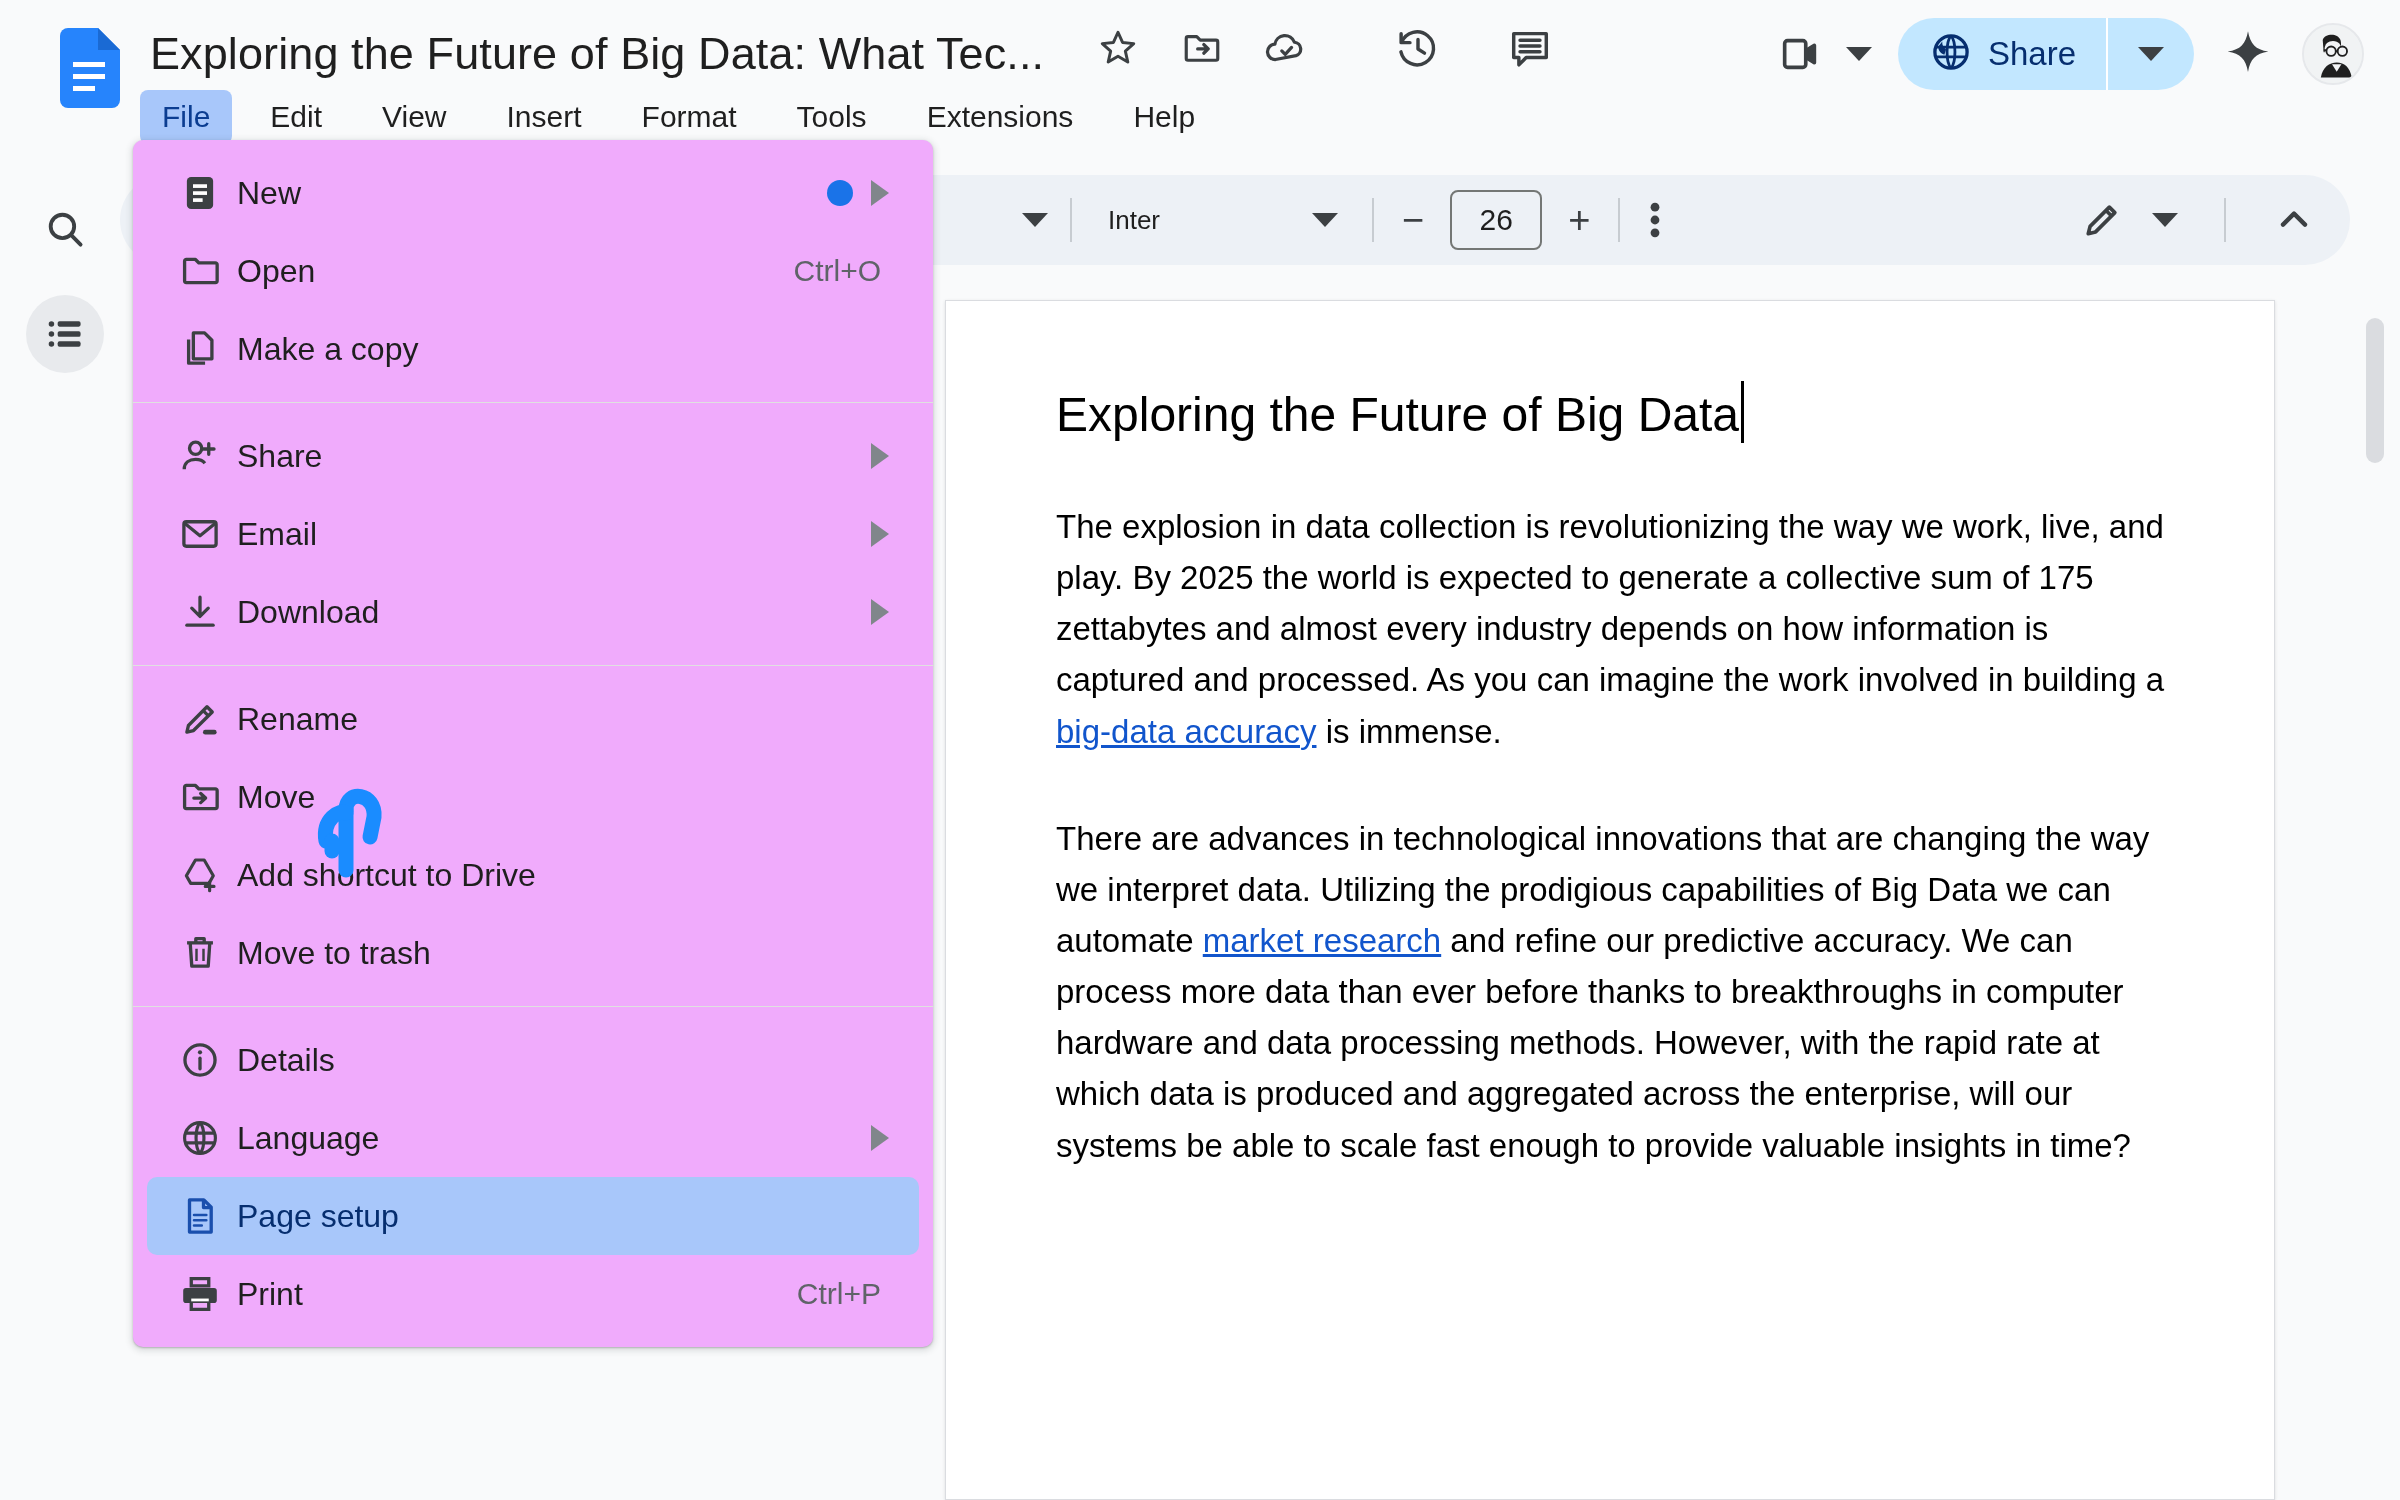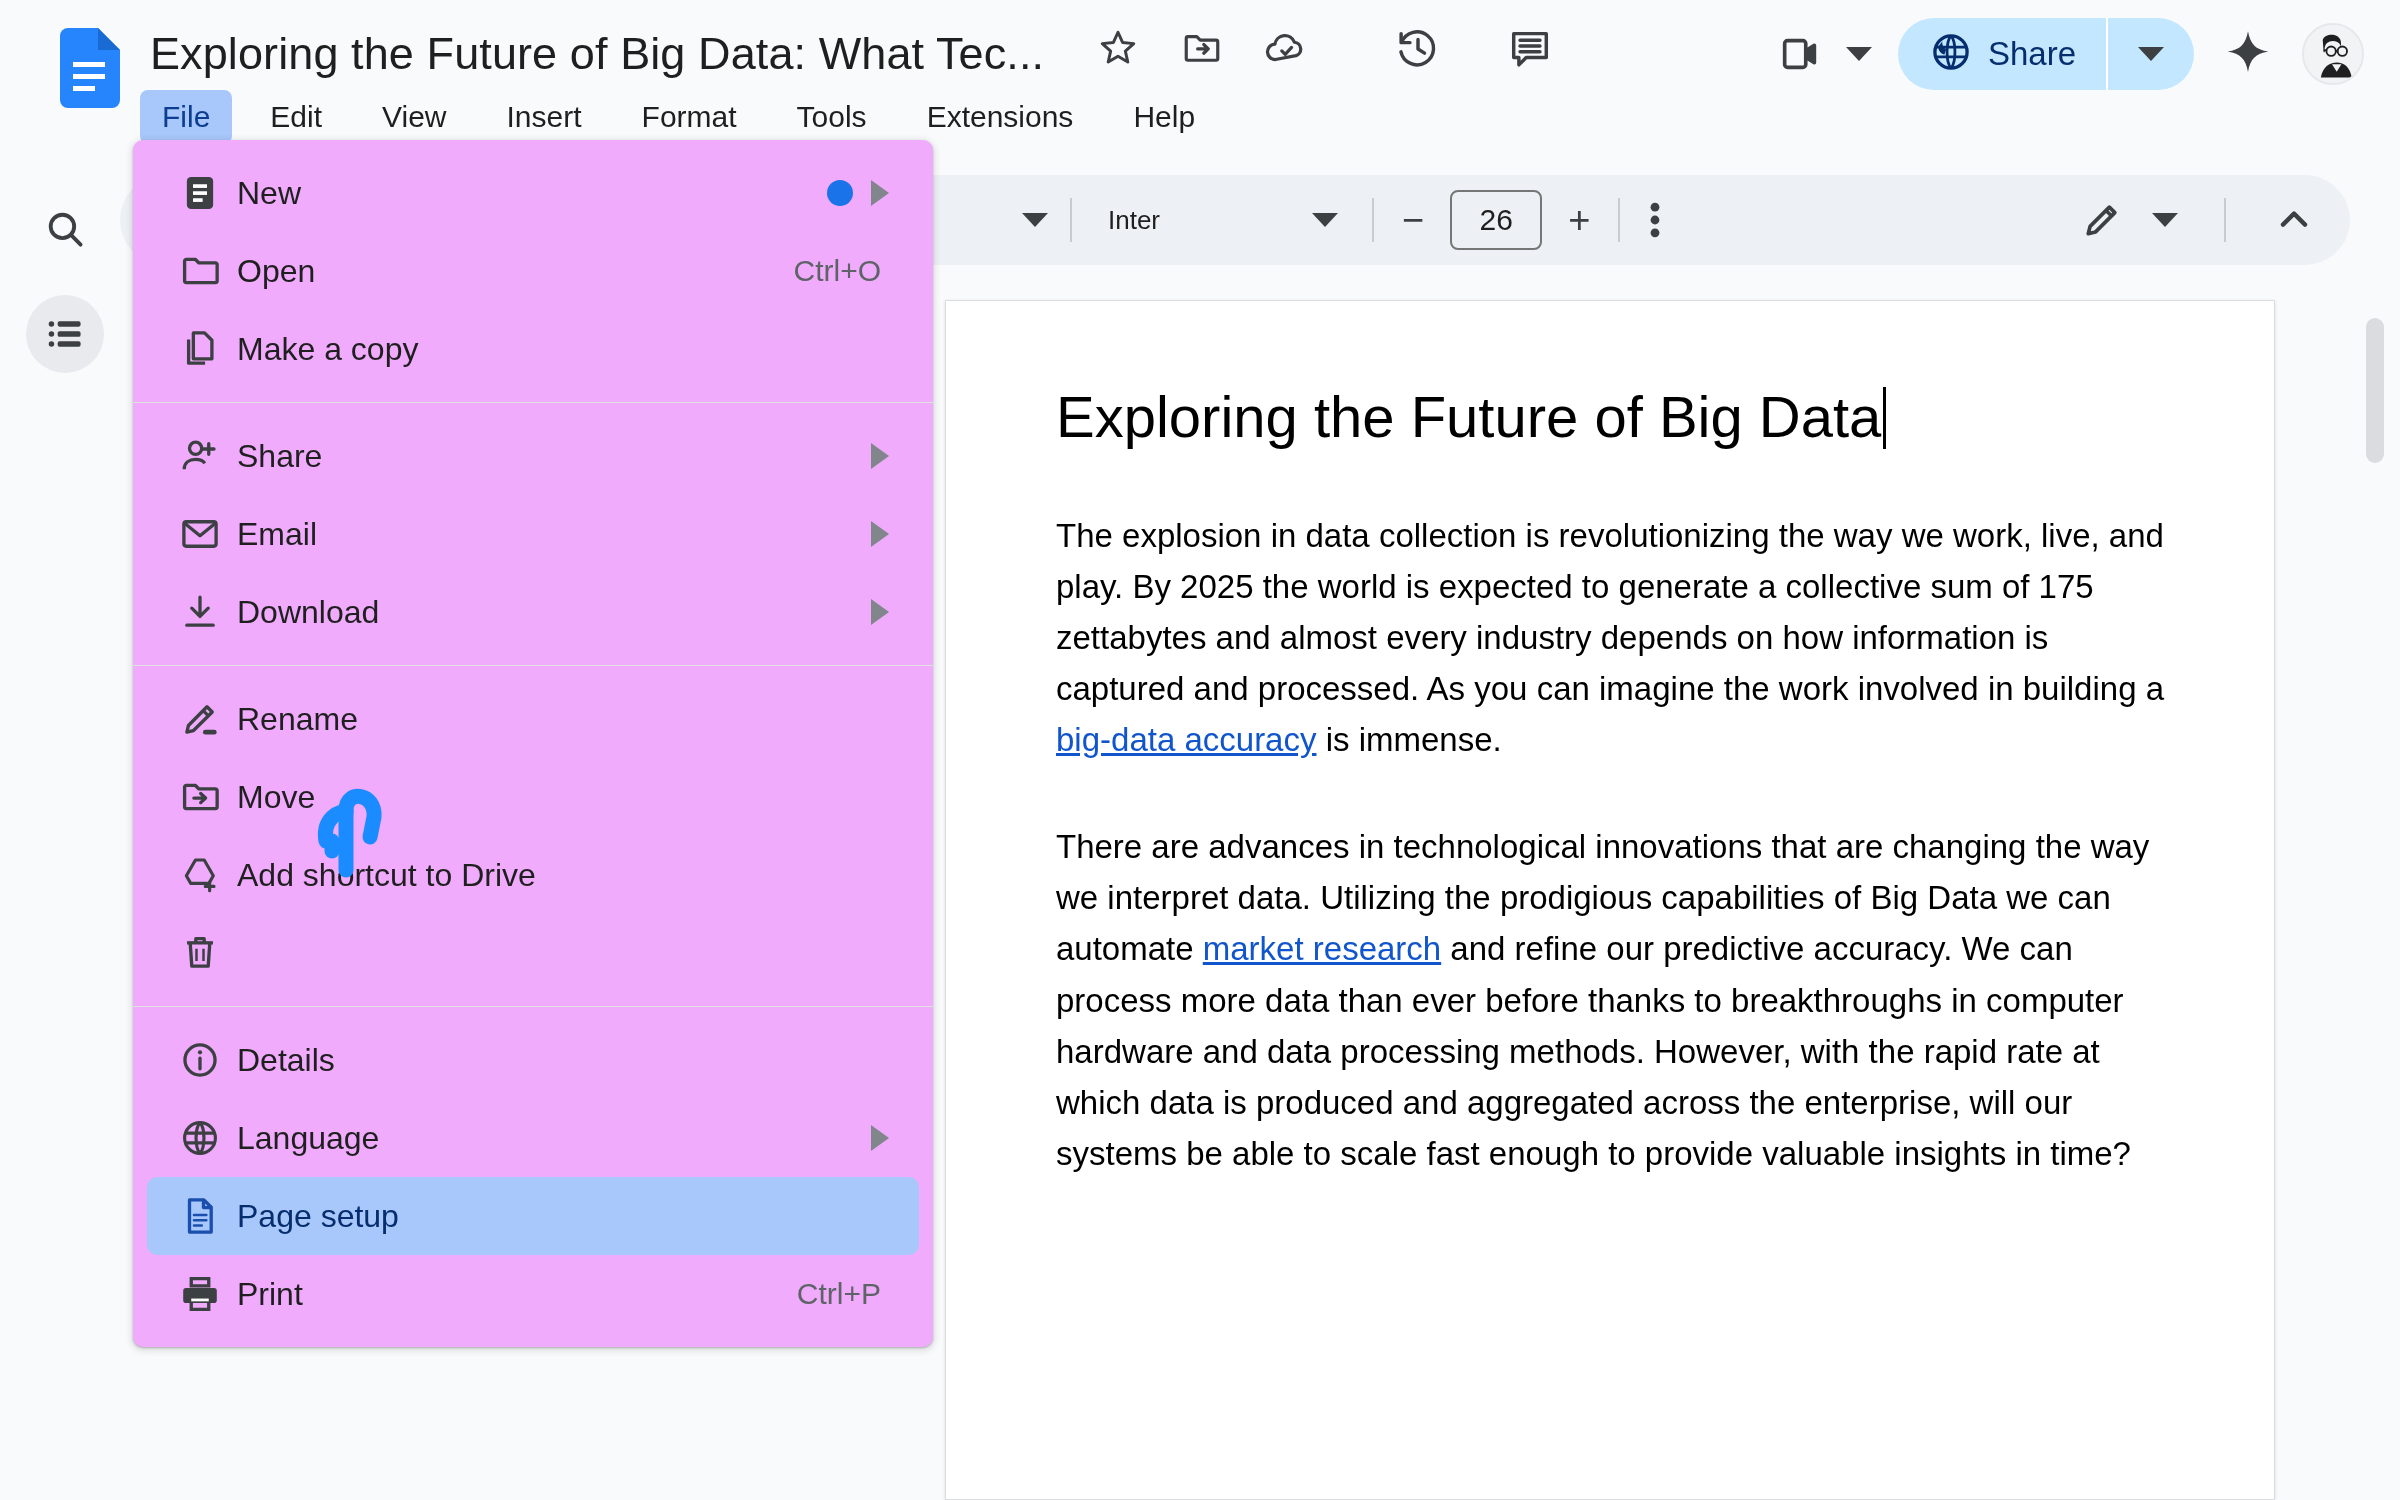--- a/index.html
+++ b/index.html
@@ -67,21 +67,21 @@
   .tb-icon { display: flex; align-items: center; justify-content: center; }
 
   
   .canvas { position: absolute; left: 120px; top: 270px; width: 2280px; height: 1230px; background: #f9fafb; overflow: hidden; }
   .page {
     position: absolute; left: 825px; top: 30px; width: 1330px; min-height: 1200px;
     background: #ffffff; border: 1px solid #dadce0; box-shadow: 0 1px 3px rgba(60,64,67,.15);
     padding: 80px 110px;
   }
   .doc-heading {
-    font-size: 58px; color: #000; font-weight: 400; line-height: 1.25; white-space: nowrap;
+    font-size: 48px; color: #000; font-weight: 400; line-height: 1.25; white-space: nowrap;
     position: relative;
   }
   .caret-bar {
     display: inline-block; width: 3px; height: 62px; background: #000;
     vertical-align: -12px; margin-left: 2px;
   }
   .doc-para { font-size: 33px; color: #000; line-height: 1.55; margin-top: 56px; }
   .doc-link { color: #1155cc; text-decoration: underline; }
 
   .scrollbar { position: absolute; right: 16px; top: 30px; width: 18px; height: 1160px; }
@@ -420,20 +420,21 @@
 
     <div class="dd-item">
       <span class="dd-ico">
         <svg width="42" height="42" viewBox="0 0 24 24" fill="none" stroke="#3c4043" stroke-width="1.9" stroke-linejoin="round">
           <path d="M4.6 6.2 h14.8"></path>
           <path d="M6.4 6.2 l.9 13.3 h9.4 l.9 -13.3"></path>
           <path d="M9.6 6.2 v-2.4 h4.8 v2.4"></path>
           <path d="M10 9.5 v7 M14 9.5 v7" stroke-width="1.4"></path>
         </svg>
       </span>
+      <span class="dd-label">Move to trash</span>
     </div>
 
     <div class="dd-sep"></div>
 
     <div class="dd-item">
       <span class="dd-ico">
         <svg width="42" height="42" viewBox="0 0 24 24" fill="none" stroke="#3c4043" stroke-width="1.9" stroke-linecap="round">
           <circle cx="12" cy="12" r="8.6"></circle>
           <path d="M12 11 v6"></path>
           <circle cx="12" cy="7.6" r="1.2" fill="#3c4043" stroke="none"></circle>

